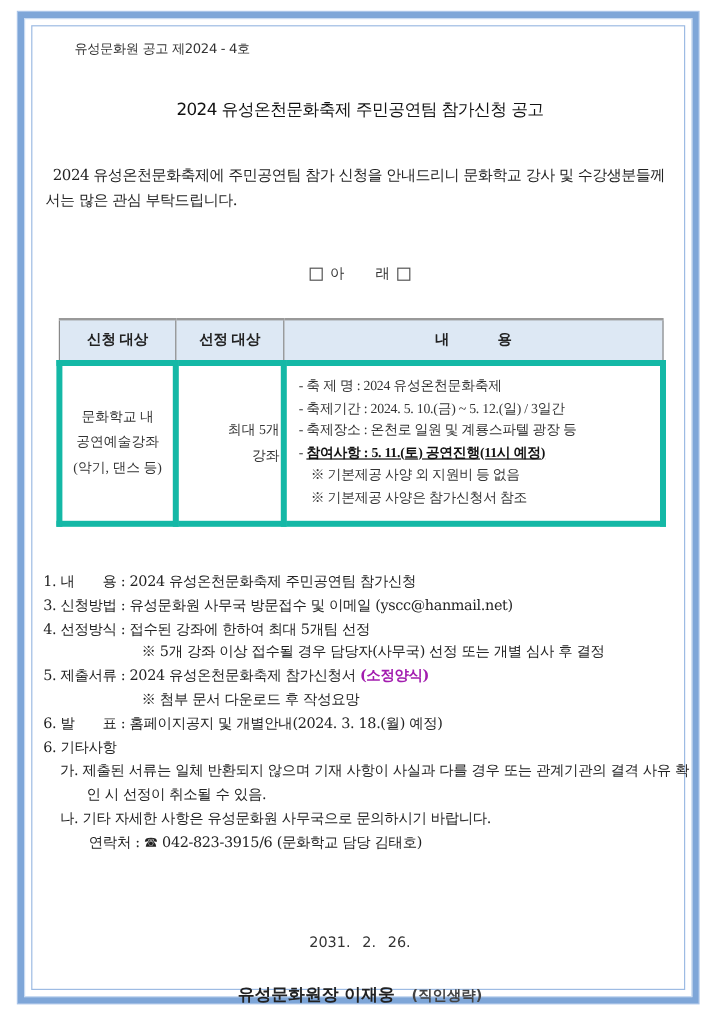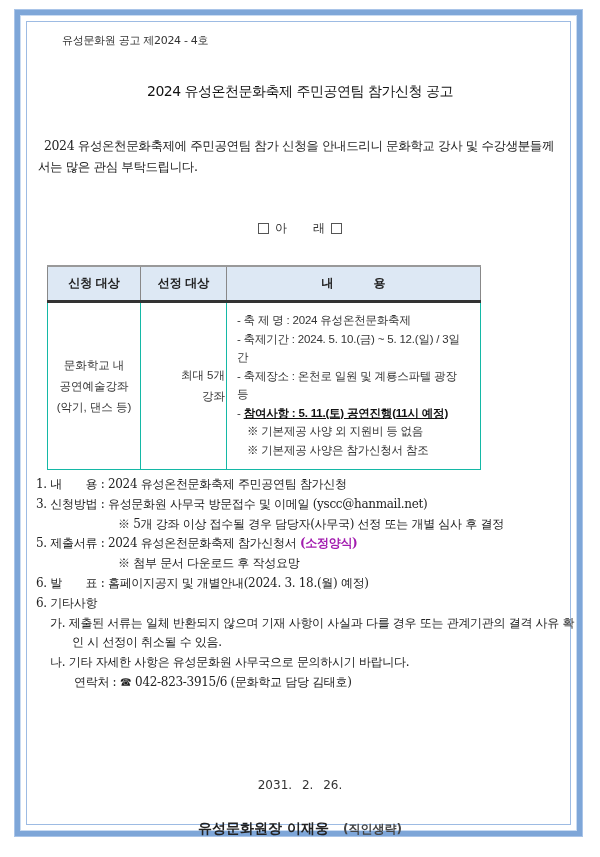--- a/index.html
+++ b/index.html
@@ -12,25 +12,25 @@
   .frame-inner { position:absolute; left:6px; top:6px; right:6px; bottom:6px;
                  border:1px solid #9dbbe3; }
   .abs { position:absolute; }
   .doc-no { left:38px; top:33px; font-size:11px; font-family:"DejaVu Sans", sans-serif; color:#333; letter-spacing:-0.3px;margin-left:24px; }
   .title { left:0; width:600px; top:83px; text-align:center; font-size:14px; font-family:"DejaVu Sans", sans-serif; color:#111; letter-spacing:-0.5px; }
   .intro { left:38px; width:525px; top:135px; font-size:12.5px; line-height:21px; color:#222; letter-spacing:-0.4px; text-indent:6px; }
   .ahrae { left:0; width:600px; top:220px; text-align:center; font-size:12px; color:#333; font-family:"DejaVu Sans", sans-serif; }
   .ahrae .box { display:inline-block; width:9px; height:9px; border:1px solid #555; vertical-align:middle; margin:0 6px; }
   .ahrae .gap { display:inline-block; width:26px; }
 
-  table.info { position:absolute; left:47px; top:265px; width:434px; border-collapse:collapse;
-               font-family:Liberation Sans, sans-serif; font-size:11.5px; }
+  table.info { position:absolute; left:47px; top:265px; width:508px; border-collapse:collapse;
+               font-family:Liberation Serif, serif; font-size:11.5px; }
   table.info th { background:#dde8f4; height:31px; font-weight:bold; color:#222; font-size:12px;
                   border-top:2px solid #999; border-bottom:3px solid #333; border-left:1px solid #888; border-right:1px solid #888; }
-  table.info td { border:1px solid #14b8a6; vertical-align:middle; color:#333; }
+  table.info td { border:5px solid #14b8a6; vertical-align:middle; color:#333; }
   table.info td.c1 { width:90px; text-align:center; line-height:21px; }
   table.info td.c2 { width:83px; text-align:right; line-height:21px; }
   table.info td.c3 { padding:8px 10px 10px 10px; line-height:18.5px; letter-spacing:-0.2px; }
   .bold-u { font-weight:bold; text-decoration:underline; color:#111; }
   .note { padding-left:10px; }
   .th-gap { display:inline-block; width:40px; }
 
   .list { left:36px; width:540px; top:475px; font-size:12px; line-height:19.8px; color:#222; letter-spacing:-0.3px; }
   .list .row { white-space:nowrap; }
   .list .ind1 { padding-left:82px; }
@@ -87,20 +87,21 @@
         <div class="note">※ 기본제공 사양 외 지원비 등 없음</div>
         <div class="note">※ 기본제공 사양은 참가신청서 참조</div>
       </td>
     </tr>
   </tbody>
 </table>
 
 <div class="abs list">
   <div class="row">1. 내　　용 : 2024 유성온천문화축제 주민공연팀 참가신청</div>
   <div class="row">3. 신청방법 : 유성문화원 사무국 방문접수 및 이메일 (yscc@hanmail.net)</div>
+  <div class="row">4. 선정방식 : 접수된 강좌에 한하여 최대 5개팀 선정</div>
   <div class="row ind1">※ 5개 강좌 이상 접수될 경우 담당자(사무국) 선정 또는 개별 심사 후 결정</div>
   <div class="row"><span>5. 제출서류 : 2024 유성온천문화축제 참가신청서 </span><span class="link">(소정양식)</span></div>
   <div class="row ind1">※ 첨부 문서 다운로드 후 작성요망</div>
   <div class="row">6. 발　　표 : 홈페이지공지 및 개별안내(2024. 3. 18.(월) 예정)</div>
   <div class="row">6. 기타사항</div>
   <div class="ind2">
       <div style="padding-left:22px;text-indent:-22px;">가. 제출된 서류는 일체 반환되지 않으며 기재 사항이 사실과 다를 경우 또는 관계기관의 결격 사유 확인 시 선정이 취소될 수 있음.</div>
     </div>
   <div class="row ind2">나. 기타 자세한 사항은 유성문화원 사무국으로 문의하시기 바랍니다.</div>
   <div class="row ind3">연락처 : ☎ 042-823-3915/6 (문화학교 담당 김태호)</div>

